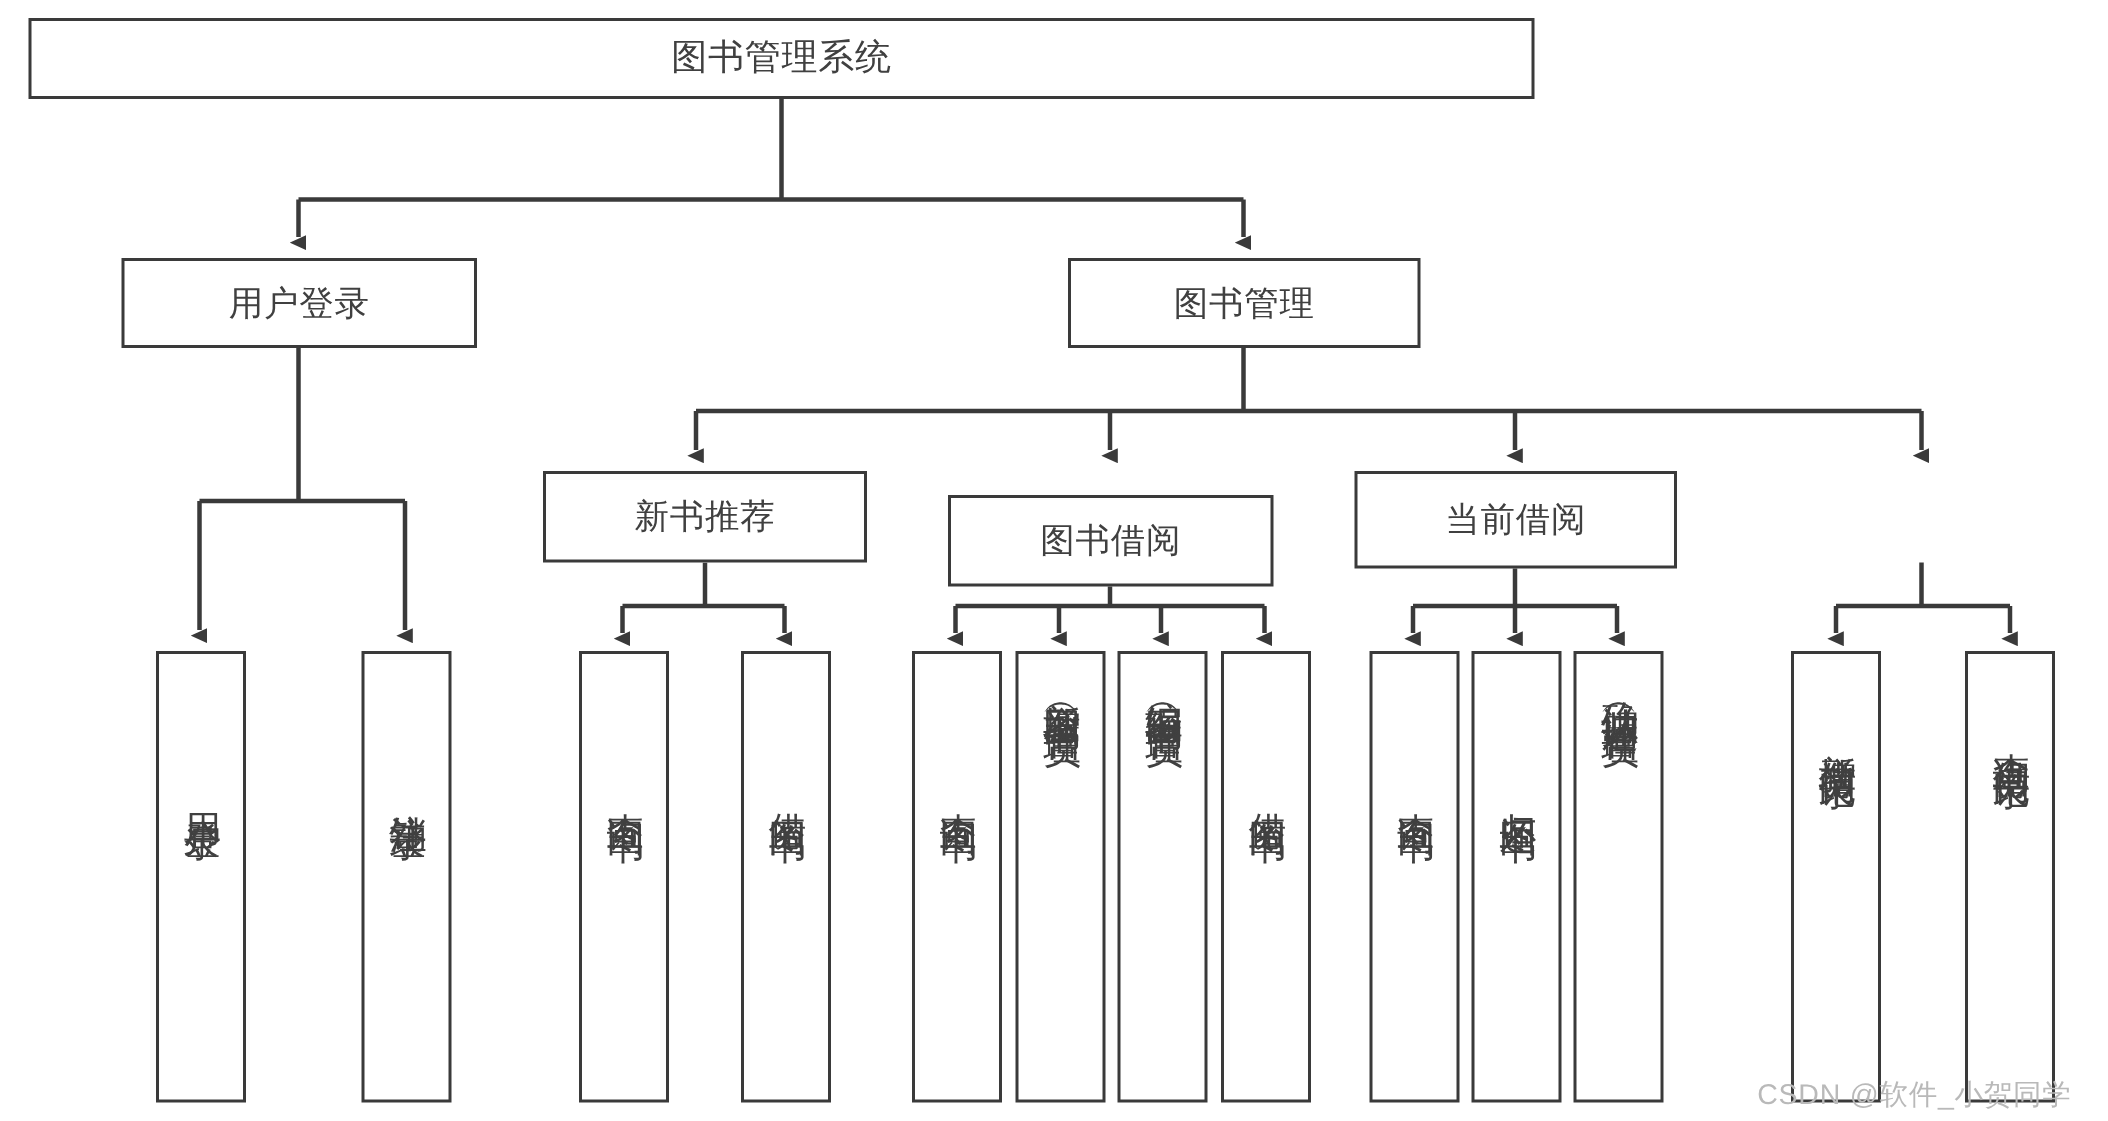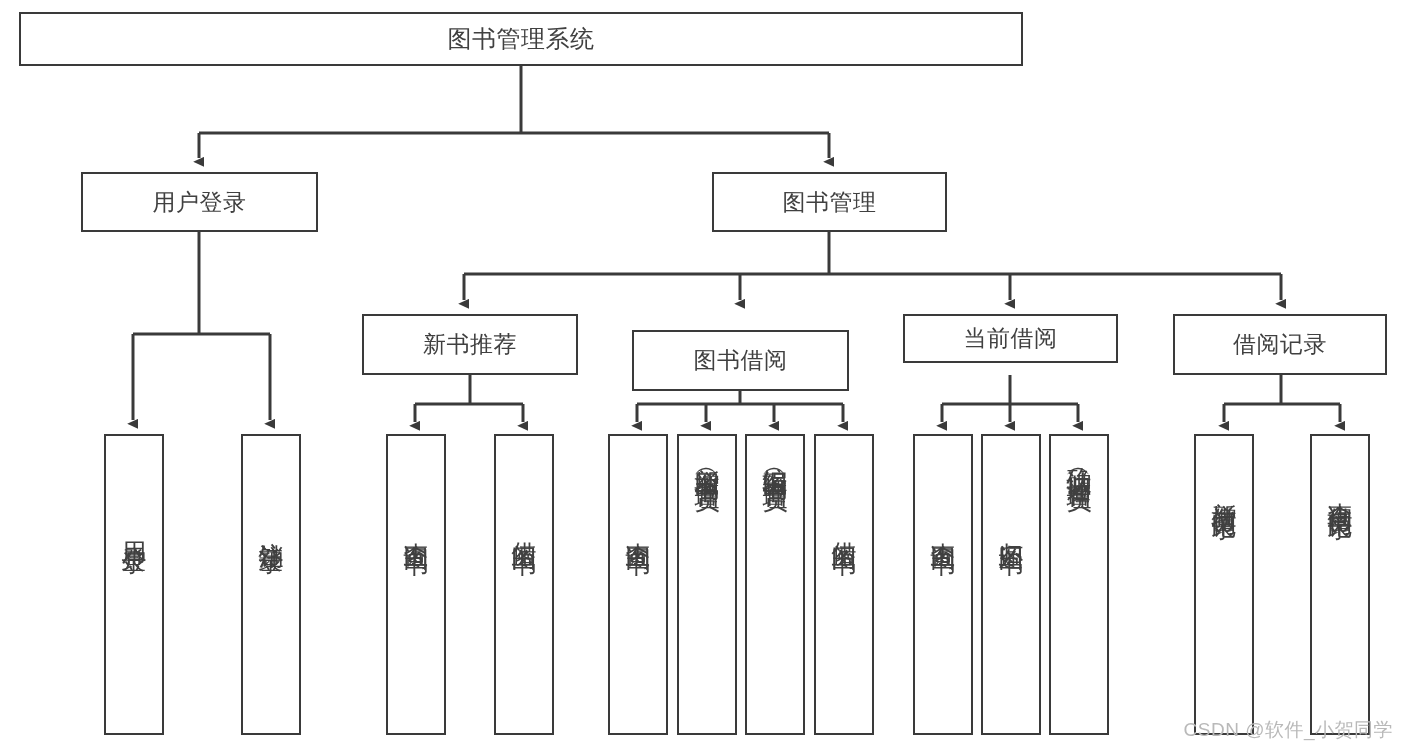--- a/index.html
+++ b/index.html
@@ -53,21 +53,21 @@
     font-size:25px;
     line-height:1.16;
     letter-spacing:3px;
     white-space:nowrap;
     text-align:left;
   }
   .node.v.shortpad{ padding-top:86px; }
   .node.v.midpad{ padding-top:46px; }
   .watermark{
     position:absolute;
-    right:12px;
+    right:24px;
     bottom:4px;
     font-size:19px;
     color:#b9b9b9;
     white-space:nowrap;
     letter-spacing:0.5px;
   }
 </style>
 </head>
 <body>
 
@@ -133,25 +133,22 @@
   <div class="node h" style="left:362px;top:314px;width:216px;height:61px;">
     <span class="label">新书推荐</span>
   </div>
 
   <div class="node h" style="left:712px;top:172px;width:235px;height:60px;">
     <span class="label">图书管理</span>
   </div>
   <div class="node h" style="left:632px;top:314px;width:217px;height:61px;margin-top:16px;">
     <span class="label">图书借阅</span>
   </div>
-  <div class="node h" style="left:903px;top:314px;width:215px;height:49px;">
+  <div class="node h" style="left:903px;top:314px;width:215px;height:65px;">
     <span class="label">当前借阅</span>
-  </div>
-  <div class="node h" style="left:1173px;top:314px;width:214px;height:61px;">
-    <span class="label">借阅记录</span>
   </div>
 
   <div class="node v shortpad" style="left:104px;top:434px;width:60px;height:301px;">
     <span class="label">用户登录</span>
   </div>
   <div class="node v shortpad" style="left:241px;top:434px;width:60px;height:301px;">
     <span class="label">注销登录</span>
   </div>
 
   <div class="node v shortpad" style="left:386px;top:434px;width:60px;height:301px;">

